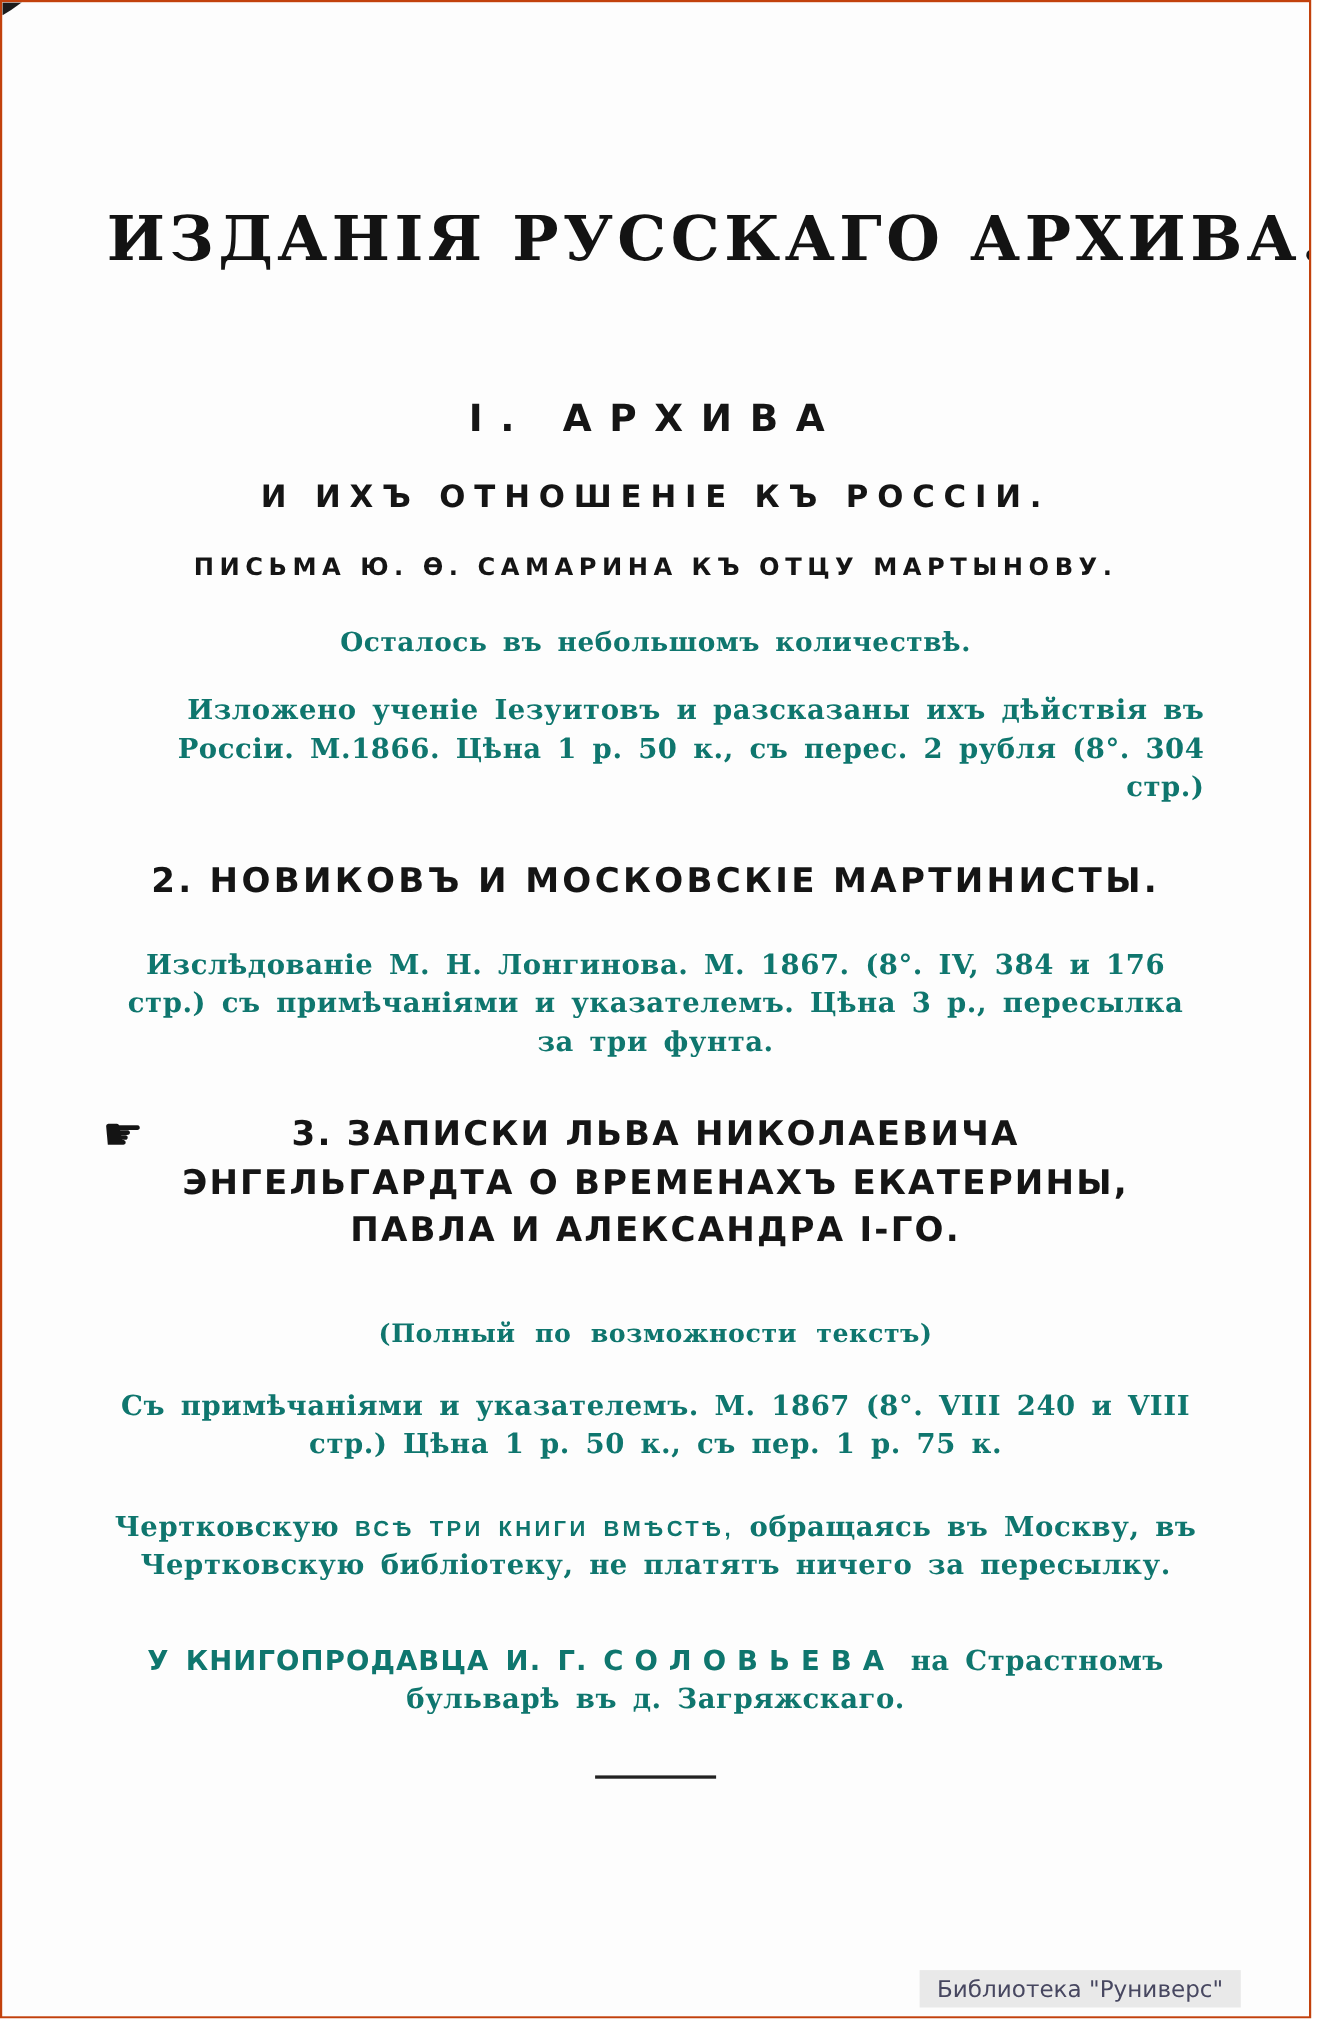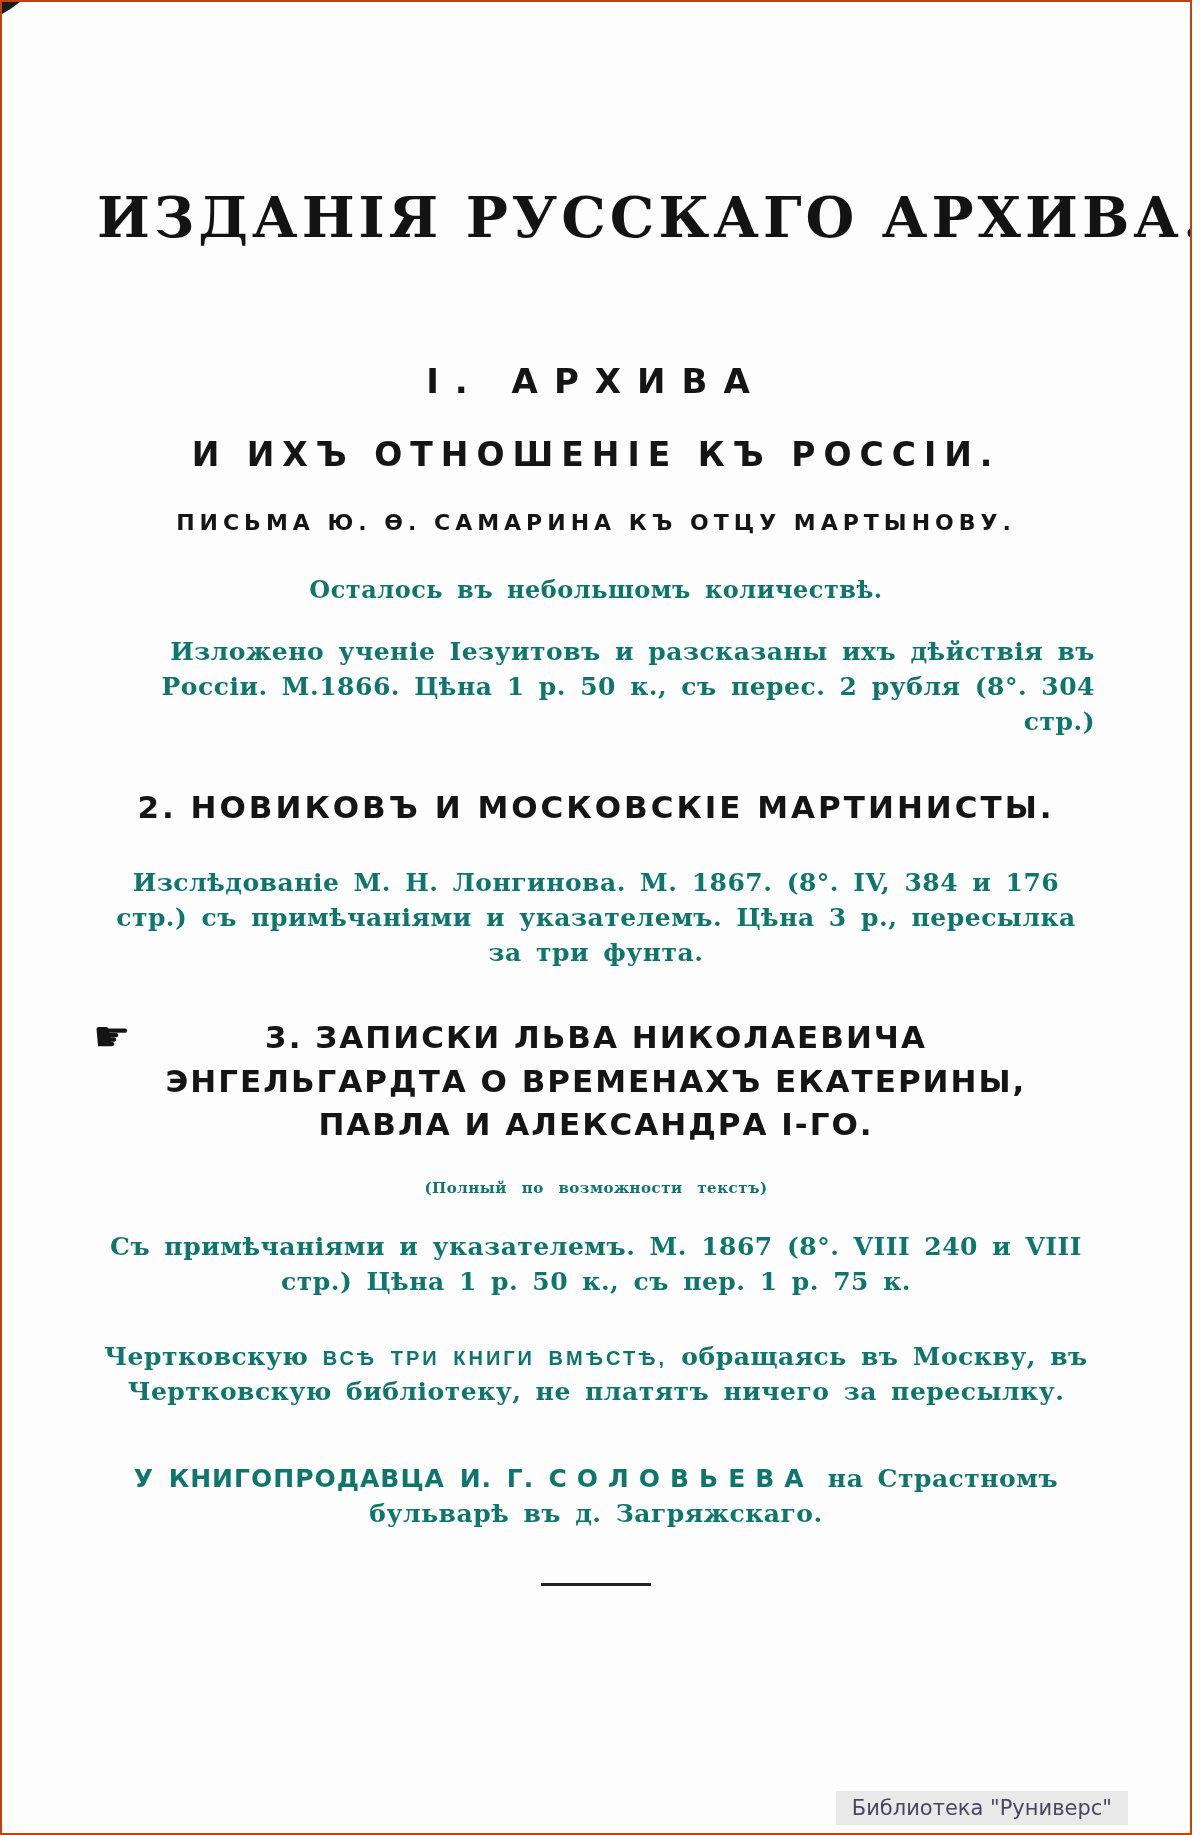--- a/index.html
+++ b/index.html
@@ -42,37 +42,37 @@
     padding-top: 185px;
     font-family: "DejaVu Serif", serif;
     font-weight: bold;
     font-size: 56px;
     letter-spacing: 4px;
     white-space: nowrap;
     line-height: 1.1;
     color: #131313;
   }
   .h-jesuits   { margin-top: 112px; font-size: 34px; letter-spacing: 16px; }
-  .h-jesuits2  { margin-top: 34px;  font-size: 33px; letter-spacing: 8px; }
+  .h-jesuits2  { margin-top: 34px;  font-size: 28px; letter-spacing: 8px; }
   .h-letters   { margin-top: 36px;  font-size: 22px; letter-spacing: 5px; }
   .note1       { margin-top: 38px;  font-size: 24px; }
   .desc1       { margin-top: 28px; text-align: right; }
   .h-novikov   { margin-top: 50px;  font-size: 31px; letter-spacing: 3px; }
   .desc2       { margin-top: 40px; }
   .h-zapiski-wrap { position: relative; margin-top: 46px; }
   .hand {
     position: absolute;
     left: -4px; top: 0;
     font-family: "DejaVu Sans", sans-serif;
     font-size: 42px;
     line-height: 1;
     color: #141414;
   }
   .h-zapiski   { font-size: 31px; letter-spacing: 2px; line-height: 1.4; padding: 0 40px; }
-  .note3       { margin-top: 32px; font-size: 15px; word-spacing: 9px; }
+  .note3       { margin-top: 57px; font-size: 23px; word-spacing: 9px; }
   .desc3       { margin-top: 30px; }
   .offer       { margin-top: 40px; }
   .offer-emph  { font-family: Liberation Sans, sans-serif; font-size: 20px; letter-spacing: 3px; }
   .seller      { margin-top: 52px; }
   .seller-lead { font-family: "DejaVu Sans", sans-serif; font-size: 25px; letter-spacing: 1px; }
   .seller-name { font-family: "DejaVu Sans", sans-serif; font-size: 25px; letter-spacing: 10px; }
   .h-vzglyad   { margin-top: 44px; font-size: 31px; letter-spacing: 5px; }
   .desc4       { margin-top: 24px; }
   .end-rule {
     margin: 52px auto 0;

